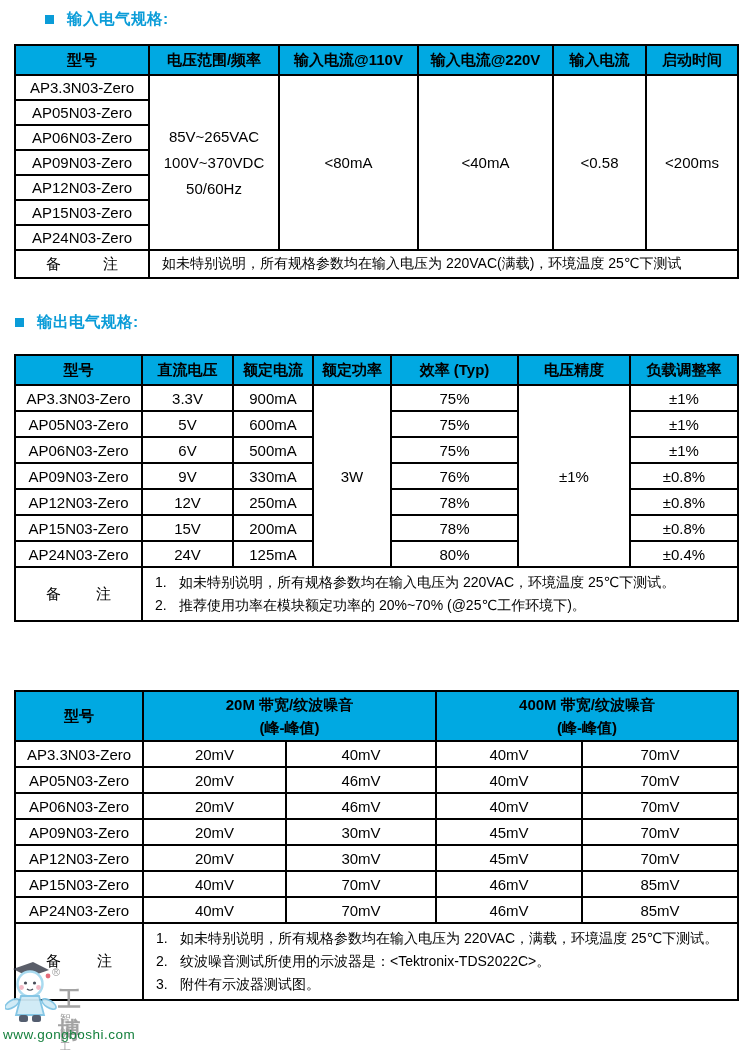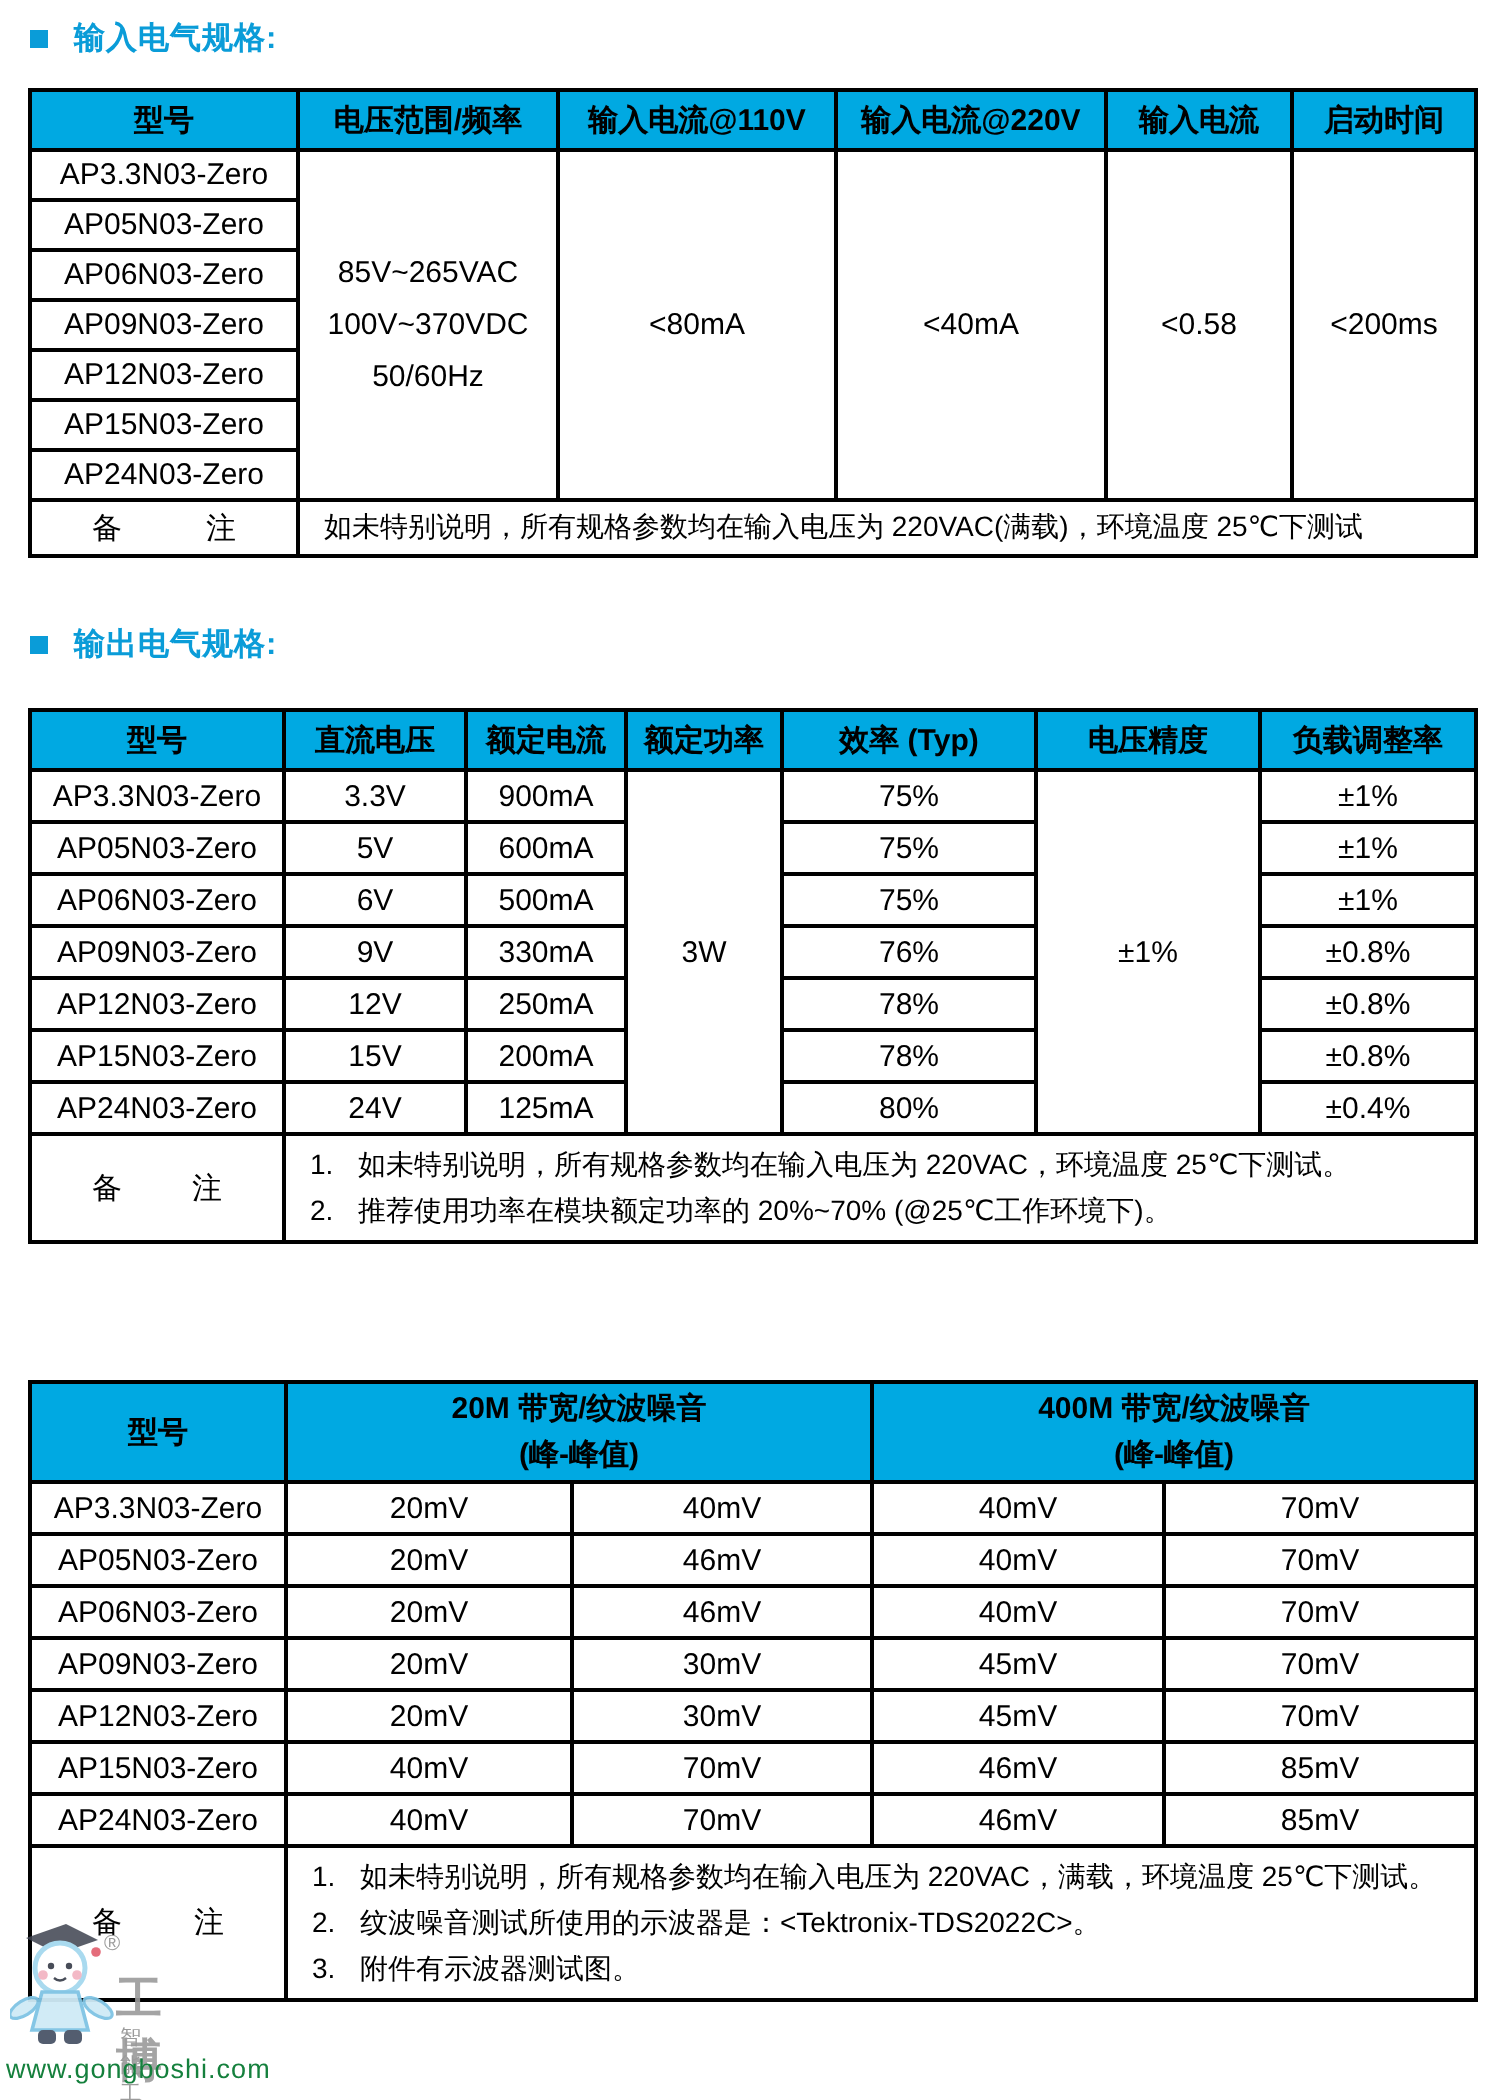--- a/index.html
+++ b/index.html
@@ -20,21 +20,21 @@
     color: #0a9cd8;
     font-size: 15.5px;
     font-weight: bold;
     letter-spacing: 0.5px;
   }
   .bullet {
     width: 9px; height: 9px;
     background: #0a9cd8;
     flex: none;
   }
-  #title-1 { top: 9px; }
+  #title-1 { top: 9px; margin-left: 30px; }
   #title-2 { top: 312px; }
   #title-3 { top: 690px; }
 
   table {
     position: absolute;
     left: 14px;
     width: 723px;
     border-collapse: collapse;
     table-layout: fixed;
     border-radius: 19px;

